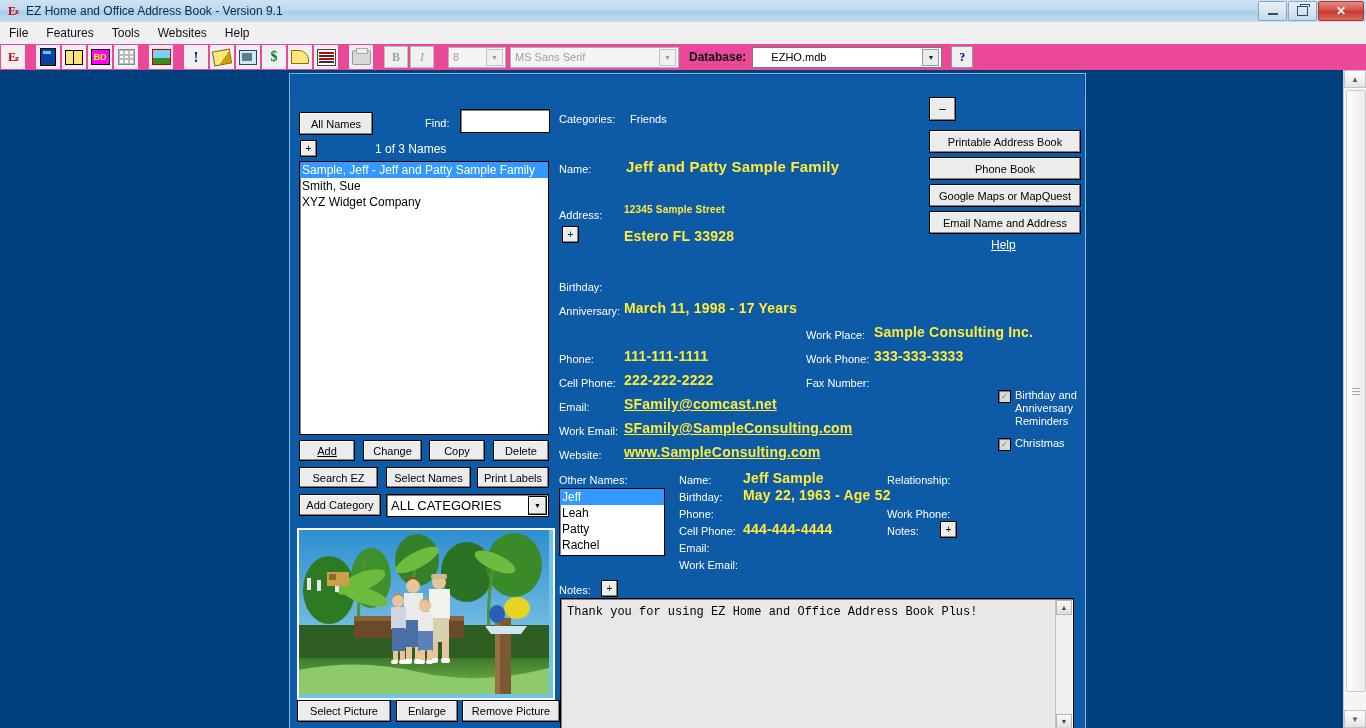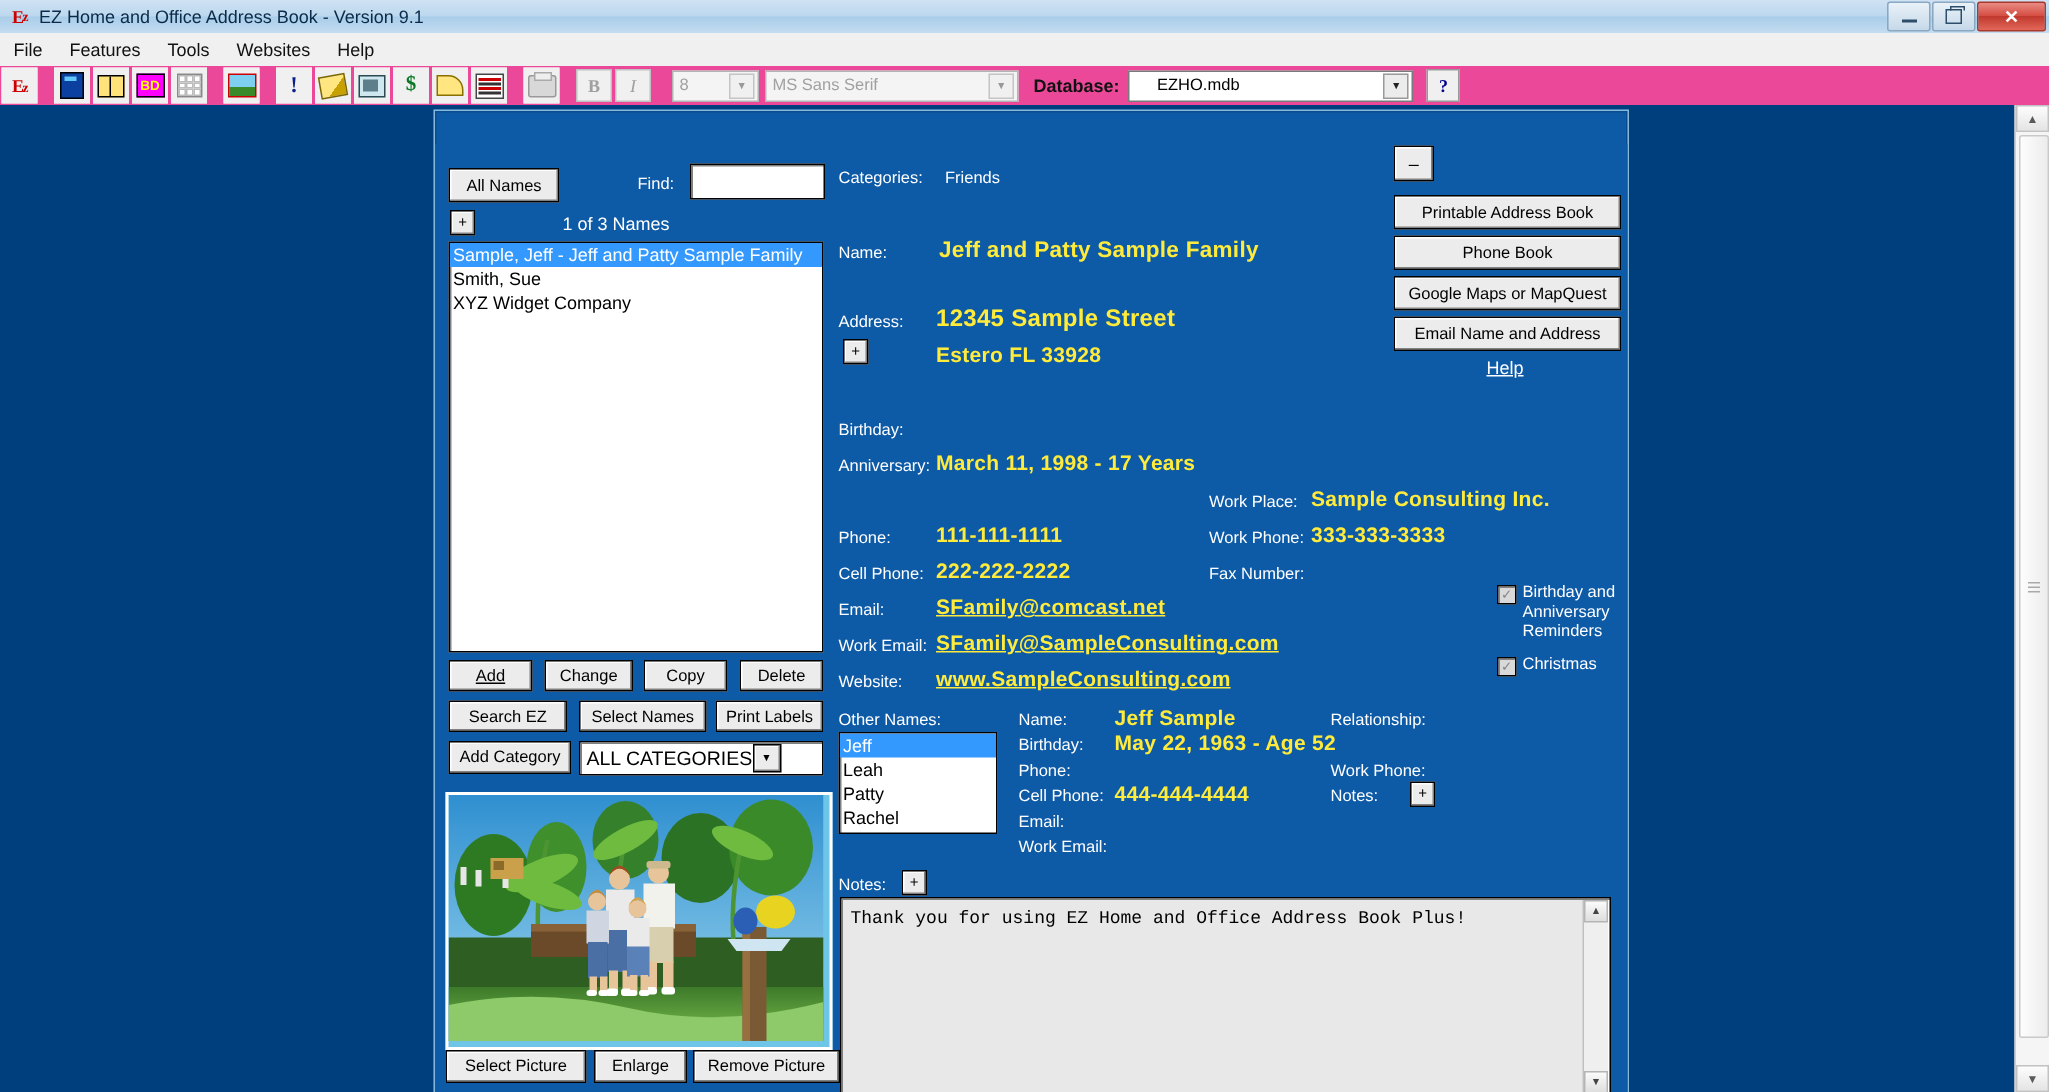--- a/index.html
+++ b/index.html
@@ -352,21 +352,21 @@
           </div>
         <div class="btn" style="position:absolute;left:73px;top:344px;width:57px;height:19px;">Change</div>
         <div class="btn" style="position:absolute;left:139px;top:344px;width:54px;height:19px;">Copy</div>
         <div class="btn" style="position:absolute;left:203px;top:344px;width:54px;height:19px;">Delete</div>
 
         <div class="btn" style="position:absolute;left:9px;top:371px;width:77px;height:19px;">Search EZ</div>
         <div class="btn" style="position:absolute;left:96px;top:371px;width:83px;height:19px;">Select Names</div>
         <div class="btn" style="position:absolute;left:187px;top:371px;width:70px;height:19px;">Print Labels</div>
 
         <div class="btn" style="position:absolute;left:9px;top:398px;width:80px;height:20px;">Add Category</div>
-        <div class="textbox" style="position:absolute;left:96px;top:398px;width:161px;height:21px;display:flex;align-items:center;justify-content:flex-start;">
+        <div class="textbox" style="position:absolute;left:96px;top:398px;width:161px;height:21px;display:flex;align-items:center;justify-content:space-between;">
           <span style="font-size:13px;padding-left:4px;">ALL CATEGORIES</span>
           <span style="width:17px;height:17px;margin-right:1px;background:#ececec;border:1px solid #000;box-shadow:inset -1px -1px 0 #808080, inset 1px 1px 0 #fff;display:flex;align-items:center;justify-content:center;font-size:7px;">▼</span>
         </div>
 
         <div class="photo" style="left:7px;top:432px;">
           <svg width="250" height="164" viewBox="0 0 250 164" xmlns="http://www.w3.org/2000/svg">
             <defs>
               <linearGradient id="sky" x1="0" y1="0" x2="0" y2="1">
                 <stop offset="0%" stop-color="#2f8fd0"></stop>
                   <stop offset="100%" stop-color="#9fd8f0"></stop>
@@ -459,21 +459,21 @@
         <div class="btn" style="position:absolute;left:172px;top:604px;width:96px;height:20px;">Remove Picture</div>
 
         <div class="lbl" style="left:269px;top:17px;">Categories:</div>
         <div class="lbl" style="left:340px;top:17px;">Friends</div>
 
         <div class="lbl" style="left:269px;top:67px;">Name:</div>
         <div class="val" style="left:336px;top:62px;font-size:15px;">Jeff and Patty Sample Family</div>
 
         <div class="lbl" style="left:269px;top:113px;">Address:</div>
         <div class="plus" style="position:absolute;left:272px;top:130px;">+</div>
-        <div class="val" style="left:334px;top:108px;font-size:16px;">12345 Sample Street</div>
+        <div class="val" style="left:334px;top:108px;font-size:10px;">12345 Sample Street</div>
         <div class="val" style="left:334px;top:132px;font-size:14px;">Estero FL  33928</div>
 
         <div class="lbl" style="left:269px;top:185px;">Birthday:</div>
         <div class="val" style="left:334px;top:180px;font-size:14px;"></div>
 
         <div class="lbl" style="left:269px;top:209px;">Anniversary:</div>
         <div class="val" style="left:334px;top:204px;font-size:14px;">March 11, 1998  -  17 Years</div>
 
         <div class="lbl" style="left:516px;top:233px;">Work Place:</div>
         <div class="val" style="left:584px;top:228px;font-size:14px;">Sample Consulting Inc.</div>

